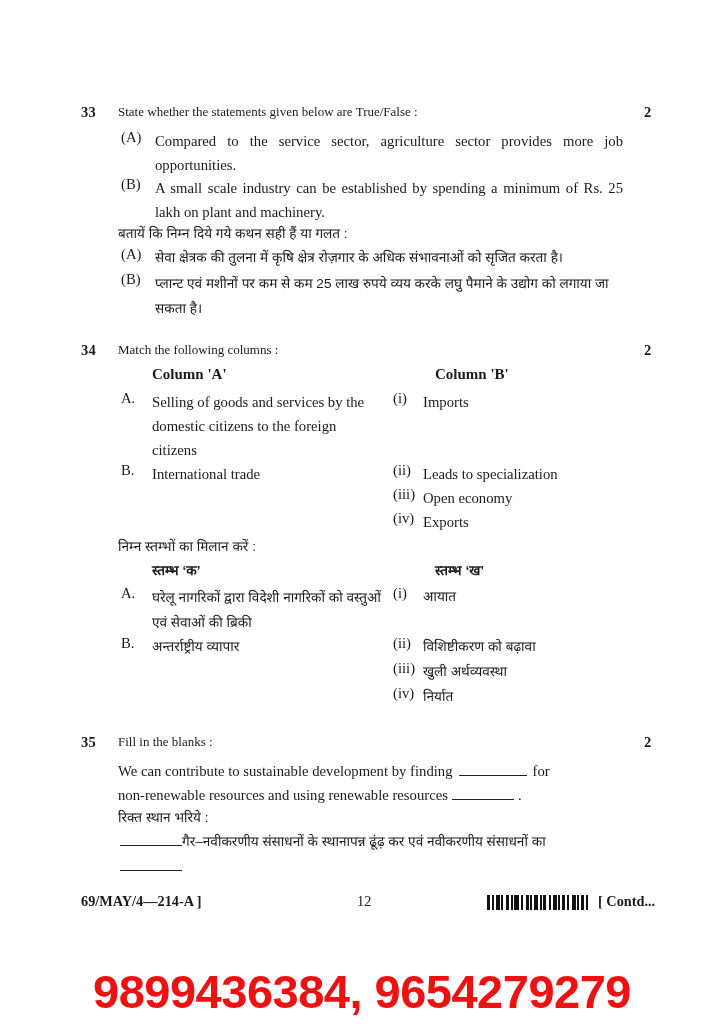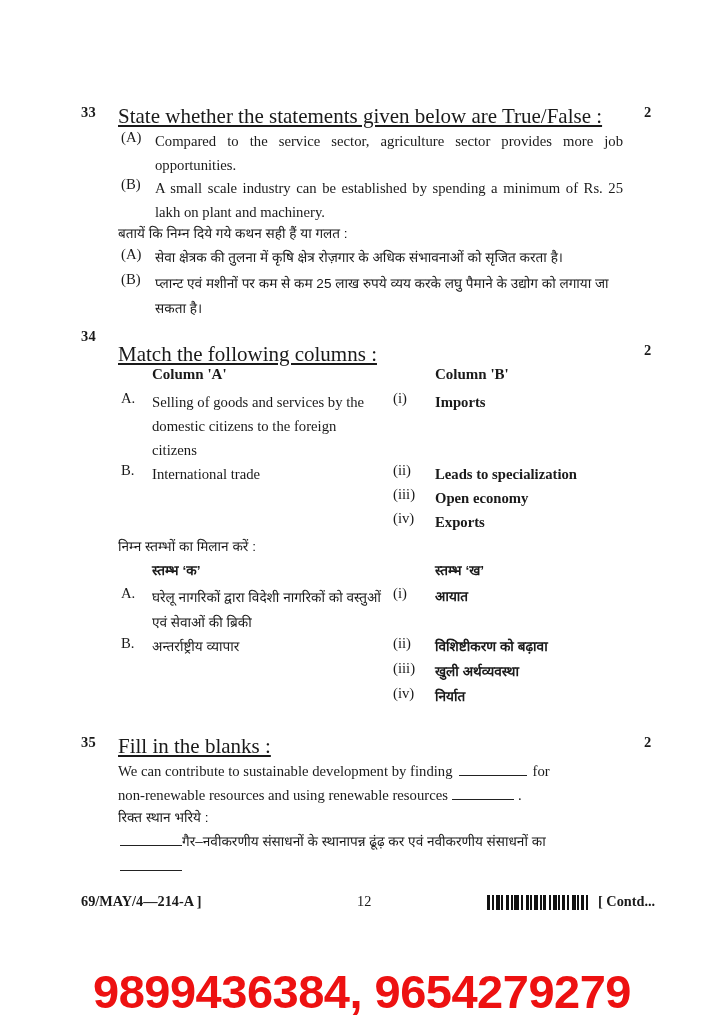--- a/index.html
+++ b/index.html
@@ -34,23 +34,22 @@
   }
   .marks {
     position: absolute;
     left: 644px;
     font-weight: bold;
     font-size: 14.5px;
   }
   .qtitle {
     position: absolute;
     left: 118px;
-    font-size: 21px;
+    font-size: 13px;
     white-space: nowrap;
-    text-decoration: underline;
   }
 
   
   .sublabel {
     position: absolute;
     left: 121px;
     font-size: 14.7px;
   }
   .subtext {
     position: absolute;
@@ -83,21 +82,21 @@
     font-weight: bold;
     font-size: 15px;
   }
   .colhead.hi { font-size: 13.6px; }
   .cA-head { left: 152px; }
   .cB-head { left: 435px; }
 
   .itemA-label { position: absolute; left: 121px; font-size: 14.7px; }
   .itemA-text  { position: absolute; left: 152px; width: 230px; font-size: 14.7px; line-height: 24px; }
   .itemB-label { position: absolute; left: 393px; font-size: 14.7px; }
-  .itemB-text  { position: absolute; left: 435px; width: 230px; font-size: 14.7px; line-height: 24px; font-weight: bold; }
+  .itemB-text  { position: absolute; left: 423px; width: 230px; font-size: 14.7px; line-height: 24px; }
   .itemA-text.hi, .itemB-text.hi { font-size: 13.6px; }
   .uline { display: inline-block; border-bottom: 1px solid #222; height: 0.85em; vertical-align: baseline; }
 
   
   .footer { position: absolute; left: 0; top: 893px; width: 724px; height: 22px; text-align: center; }
   .foot-code {
     position: absolute; left: 81px; top: 0;
     font-size: 14.3px; font-weight: bold;
     font-family: "Liberation Serif", serif;
   }
@@ -157,21 +156,21 @@
     <div class="plain hi" style="top:222px">बतायें कि निम्न दिये गये कथन सही हैं या गलत :</div>
 
     <div class="sublabel" style="top:246px">(A)</div>
     <div class="subtext hi nojust" style="top:246px;width:480px">सेवा क्षेत्रक की तुलना में कृषि क्षेत्र रोज़गार के अधिक संभावनाओं को सृजित करता है।</div>
 
     <div class="sublabel" style="top:271px">(B)</div>
     <div class="subtext hi nojust" style="top:271px;width:480px;line-height:25px">प्लान्ट एवं मशीनों पर कम से कम 25 लाख रुपये व्यय करके लघु पैमाने के उद्योग को लगाया जा सकता है।</div>
   </div>
 
   <div class="q-block">
-    <div class="qnum" style="top:328px">34</div>
+    <div class="qnum" style="top:342px">34</div>
     <div class="marks" style="top:342px">2</div>
     <div class="qtitle" style="top:342px">Match the following columns :</div>
 
     <div class="colhead cA-head" style="top:366px">Column 'A'</div>
     <div class="colhead cB-head" style="top:366px">Column 'B'</div>
 
     <div class="itemA-label" style="top:390px">A.</div>
     <div class="itemA-text" style="top:390px">Selling of goods and services by the domestic citizens to the foreign citizens</div>
 
     <div class="itemA-label" style="top:462px">B.</div>

